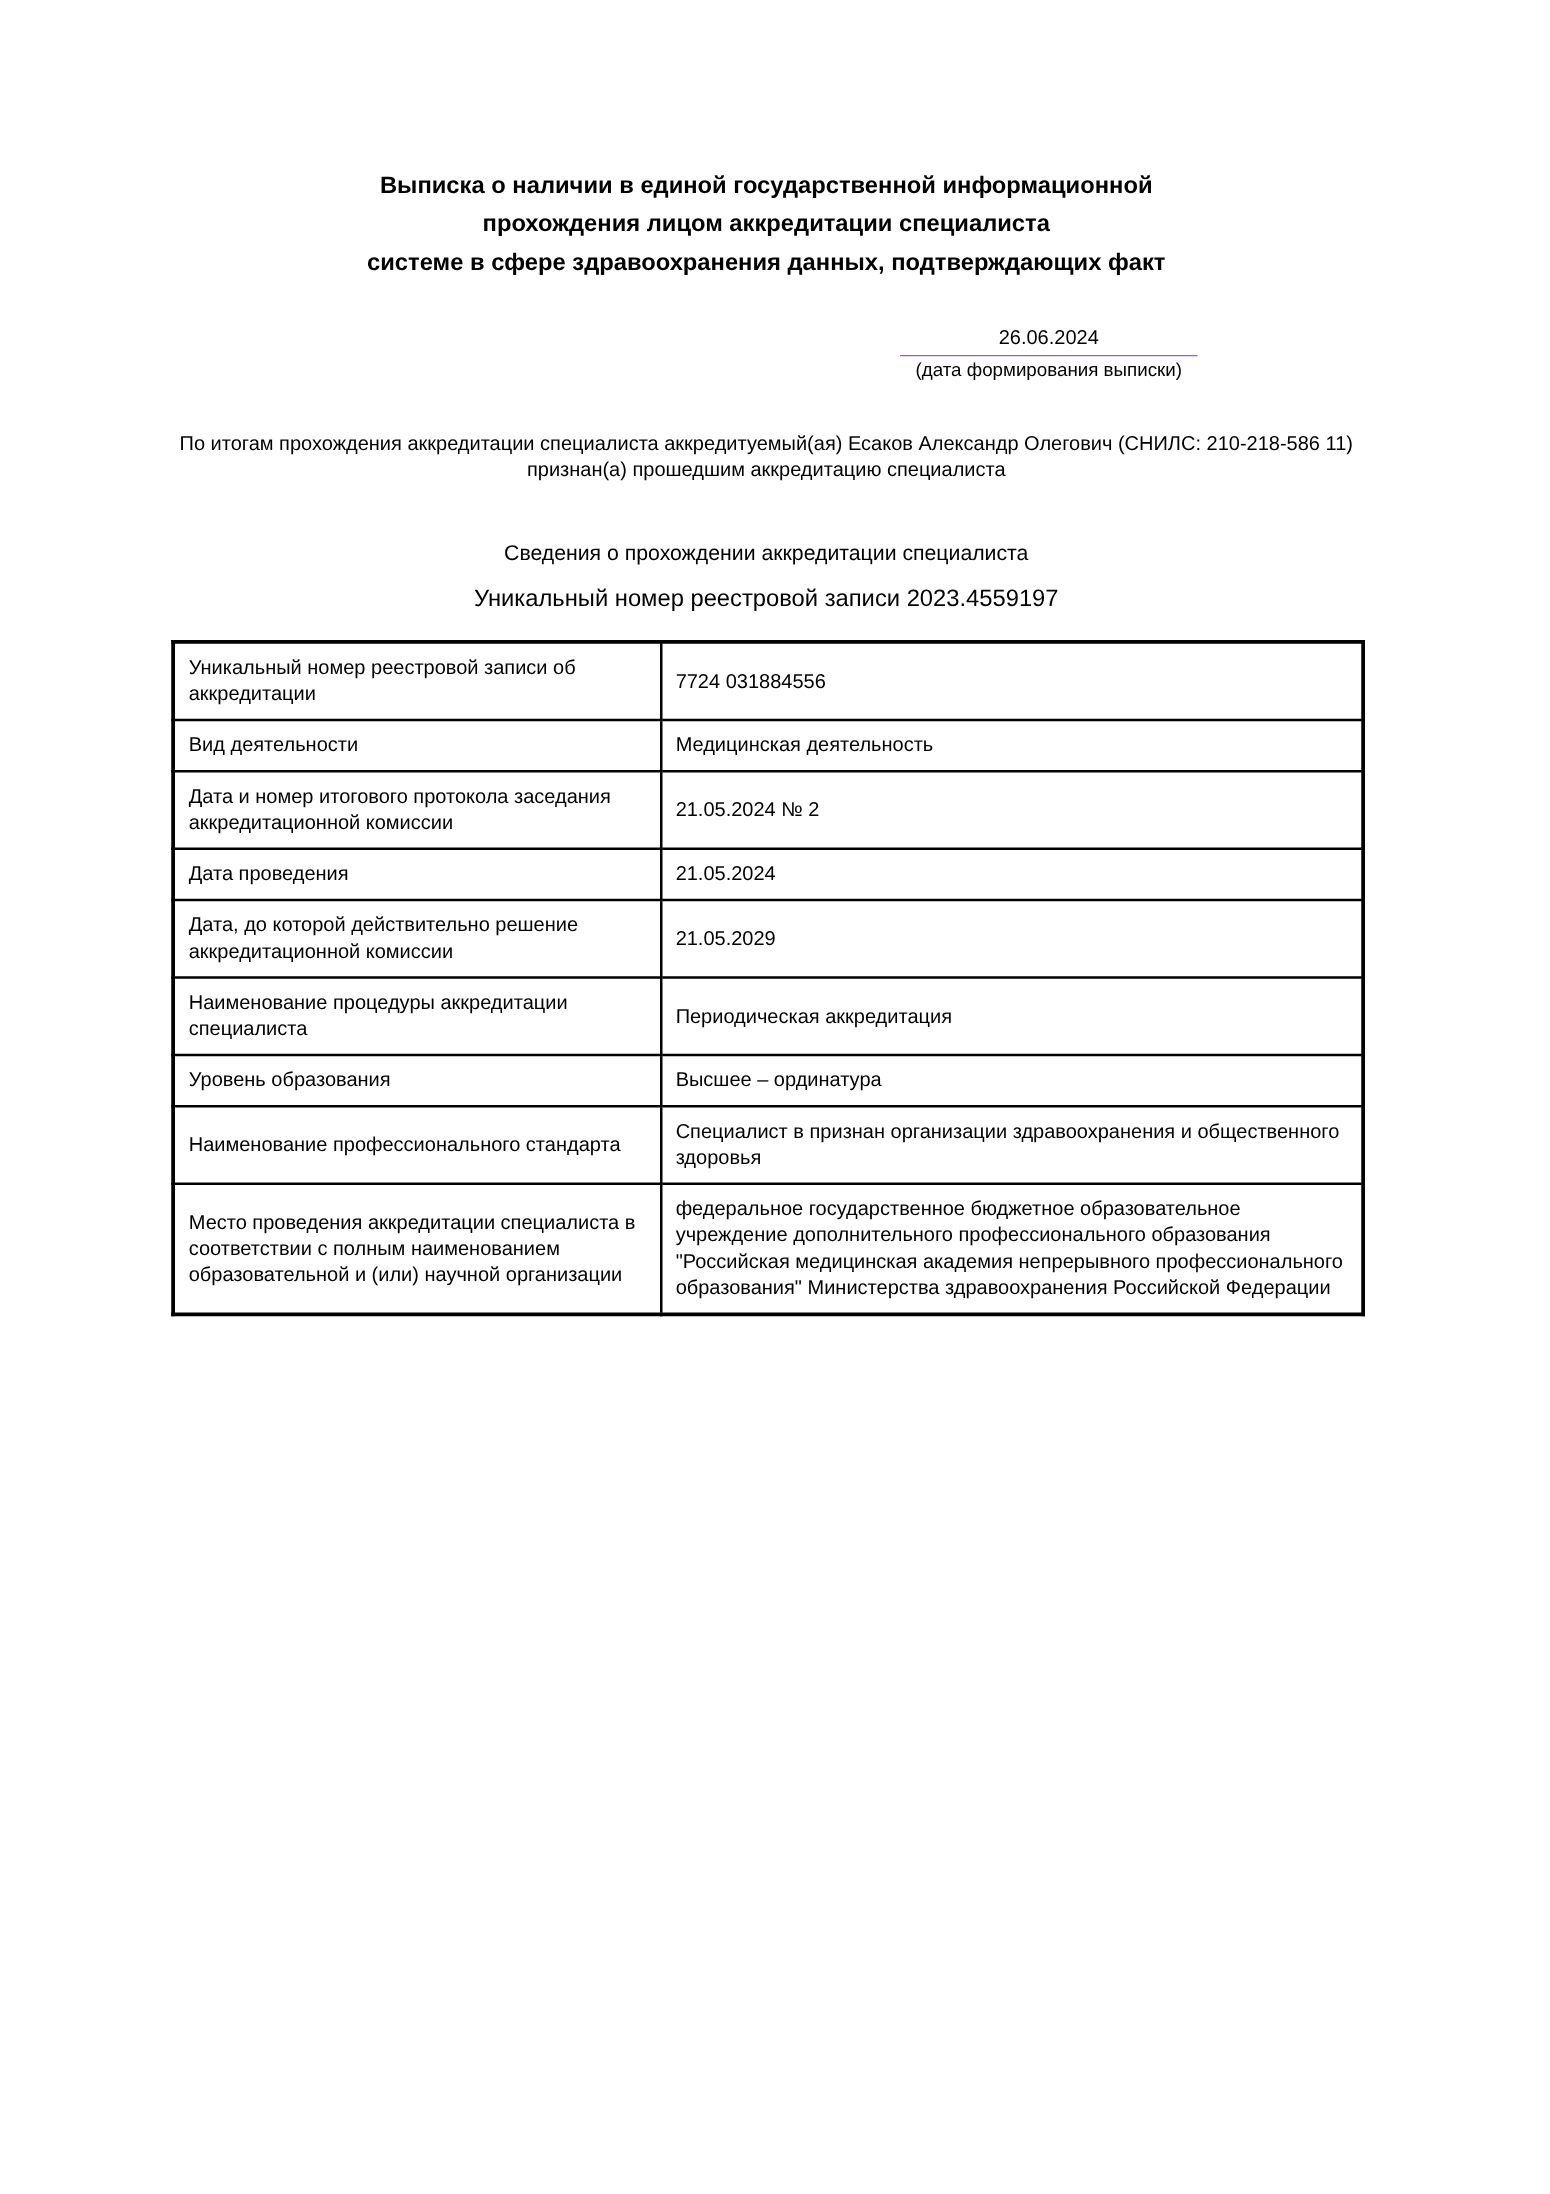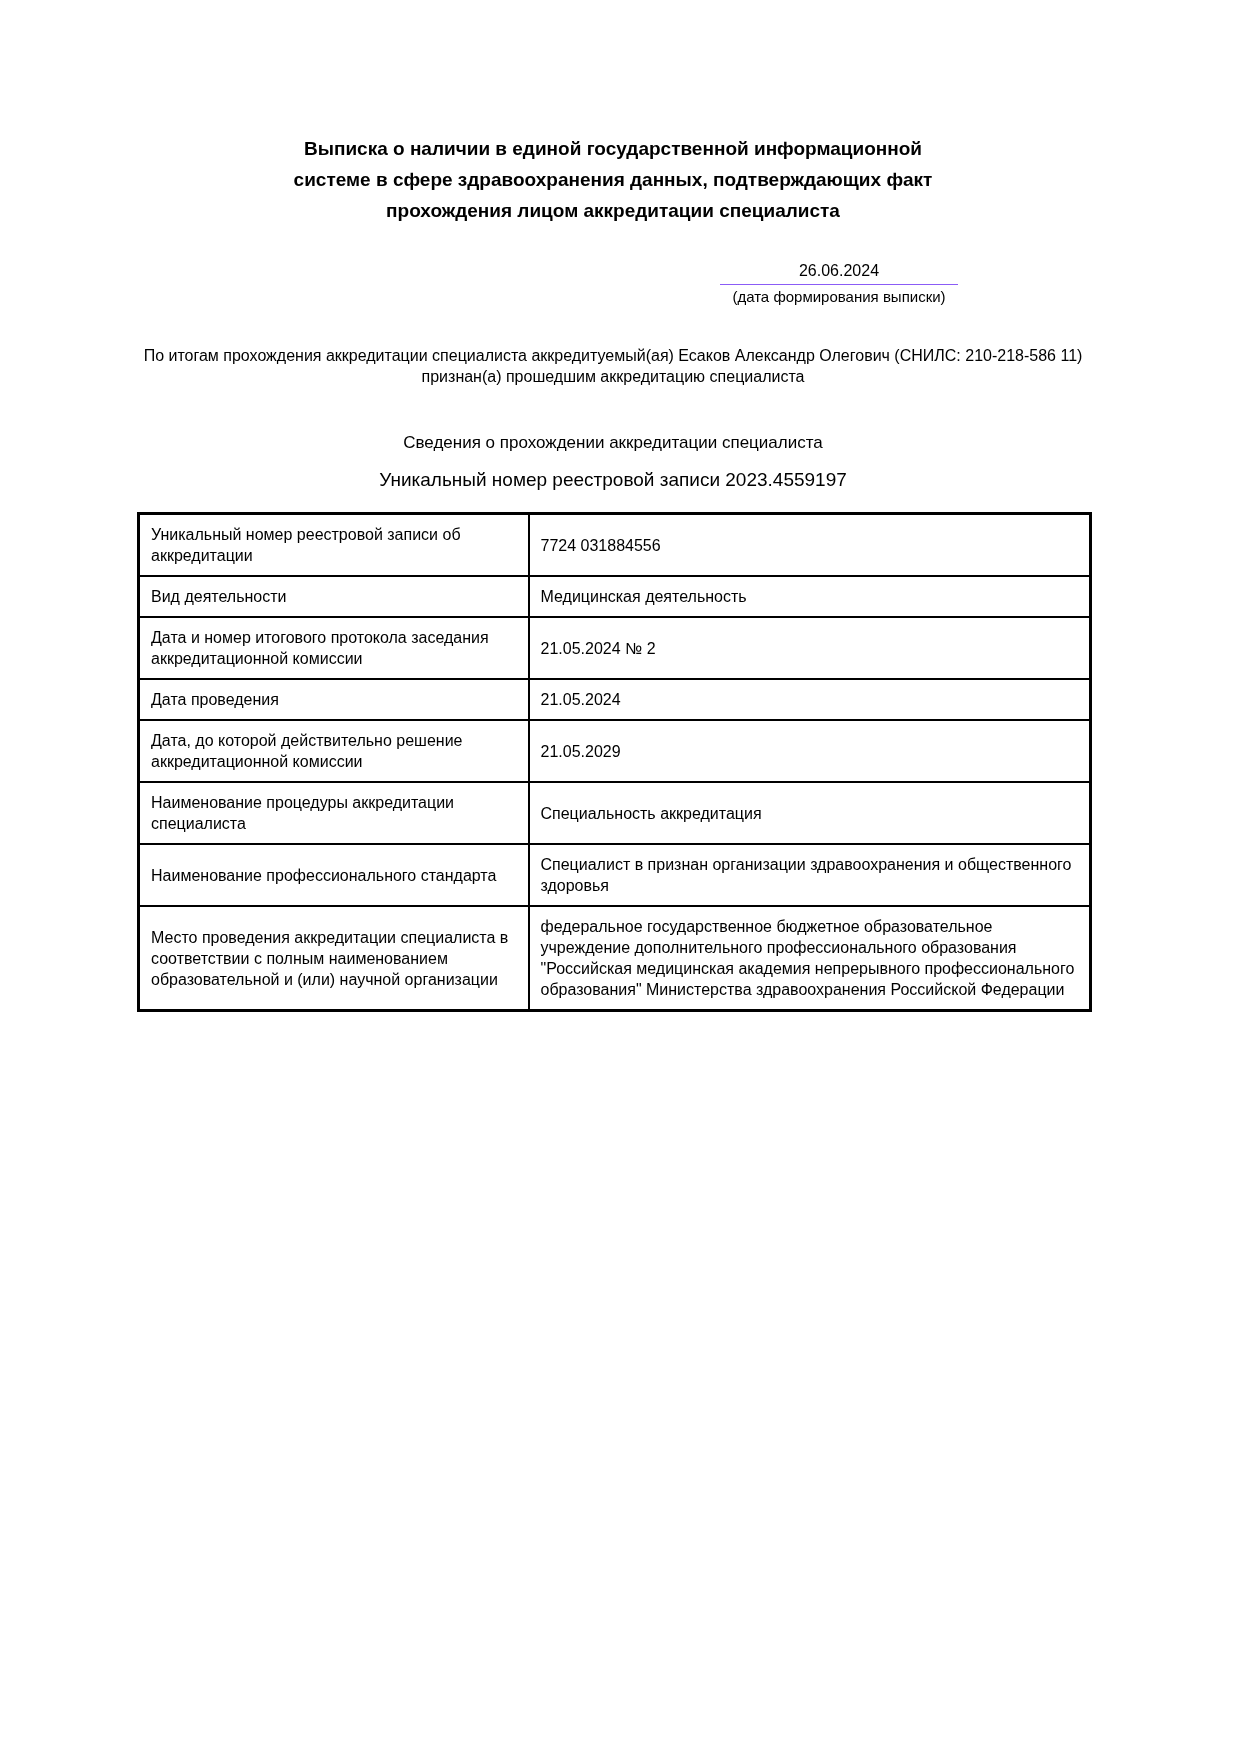--- a/index.html
+++ b/index.html
@@ -82,22 +82,22 @@
   td.value-cell { width: 562px; }
 </style>
 </head>
 <body>
 
 <div class="page">
   <div class="content">
 
     <h1 class="doc-title">
       <span>Выписка о наличии в единой государственной информационной</span>
+      <span>прохождения лицом аккредитации специалиста</span>
       <span>системе в сфере здравоохранения данных, подтверждающих факт</span>
-      <span>прохождения лицом аккредитации специалиста</span>
     </h1>
 
     <div class="date-block">
       <div class="date-value">26.06.2024</div>
       <div class="date-caption">(дата формирования выписки)</div>
     </div>
 
     <p class="intro">По итогам прохождения аккредитации специалиста аккредитуемый(ая) Есаков Александр Олегович (СНИЛС: 210-218-586 11) признан(а) прошедшим аккредитацию специалиста</p>
 
     <h2 class="section-heading">Сведения о прохождении аккредитации специалиста</h2>
@@ -122,21 +122,25 @@
           <tr>
           <td class="label-cell">Дата проведения</td>
           <td class="value-cell">21.05.2024</td>
         </tr>
           <tr>
           <td class="label-cell">Дата, до которой действительно решение аккредитационной комиссии</td>
           <td class="value-cell">21.05.2029</td>
         </tr>
           <tr>
           <td class="label-cell">Наименование процедуры аккредитации специалиста</td>
-          <td class="value-cell">Специальность аккредитация</td>
+          <td class="value-cell">Периодическая аккредитация</td>
+        </tr>
+          <tr>
+          <td class="label-cell">Уровень образования</td>
+          <td class="value-cell">Высшее – ординатура</td>
         </tr>
           <tr>
           <td class="label-cell">Наименование профессионального стандарта</td>
           <td class="value-cell">Специалист в признан организации здравоохранения и общественного здоровья</td>
         </tr>
           <tr>
           <td class="label-cell">Место проведения аккредитации специалиста в соответствии с полным наименованием образовательной и (или) научной организации</td>
           <td class="value-cell">федеральное государственное бюджетное образовательное учреждение дополнительного профессионального образования "Российская медицинская академия непрерывного профессионального образования" Министерства здравоохранения Российской Федерации</td>
         </tr>
         </tbody>

